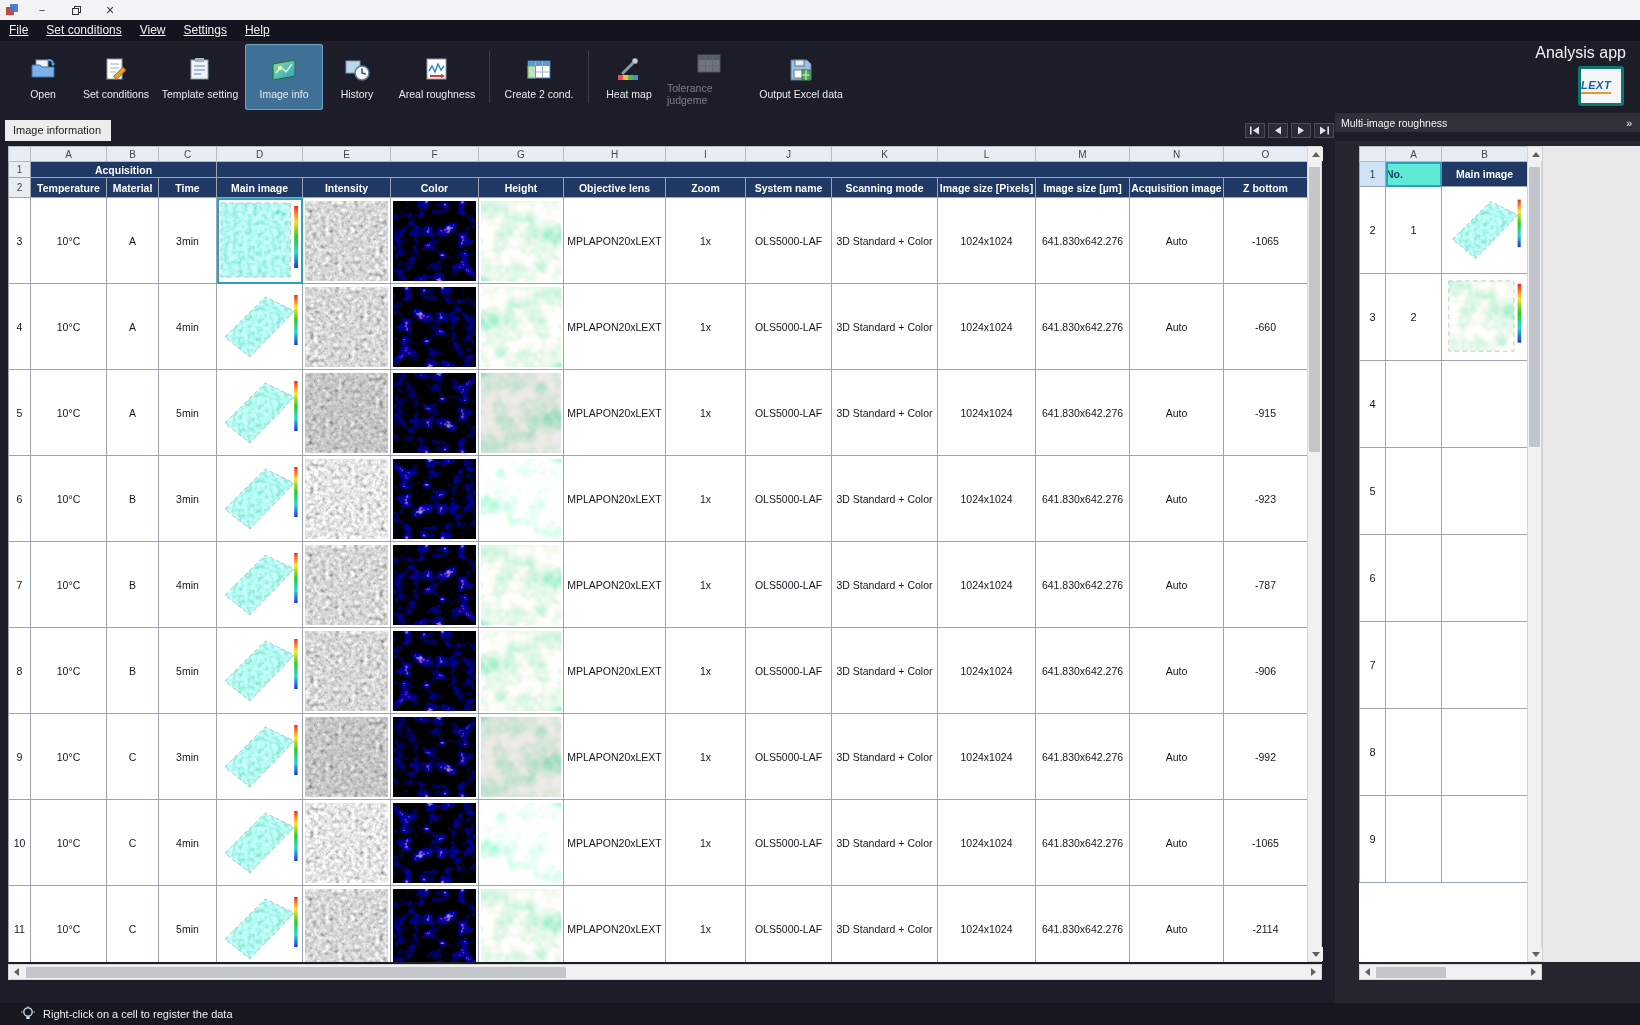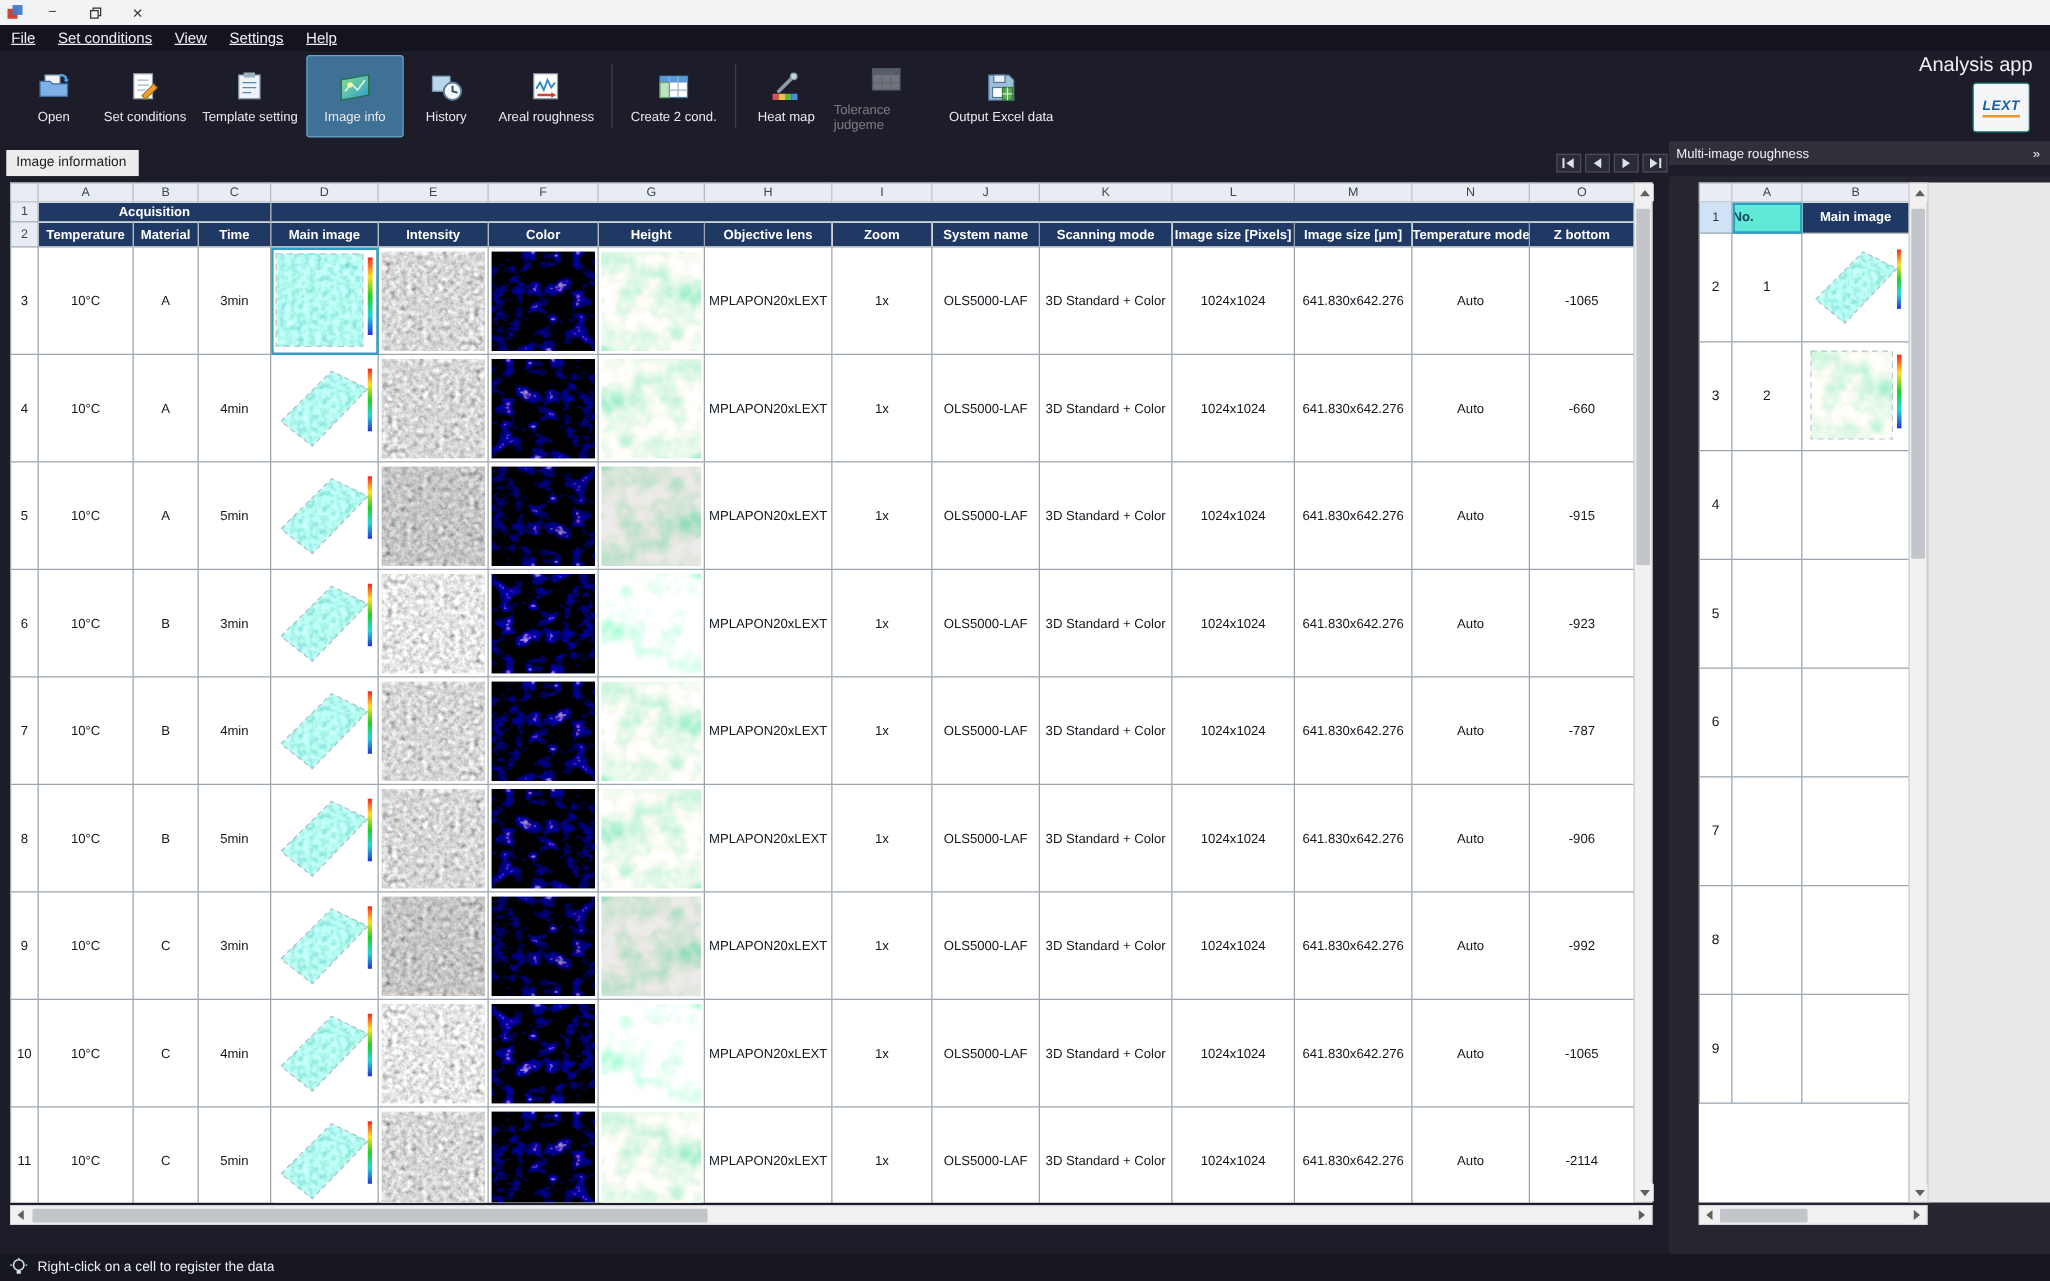--- a/index.html
+++ b/index.html
@@ -25,22 +25,22 @@
   
   .toolbar { height:72px; background:#1d1d29; display:flex; align-items:stretch; padding-left:10px; position:relative; }
   .tbtn { display:flex; flex-direction:column; align-items:center; justify-content:center; gap:3px;
           color:#e9e9ef; font-size:10.5px; border-radius:3px; margin:3px 1px; padding:2px 2px; }
   .tbtn svg { width:30px; height:30px; }
   .tbtn.active { background:#3f7096; box-shadow:inset 0 0 0 1px #6fa3c4; }
   .tbtn.disabled { opacity:0.45; }
   .tsep { width:1px; background:#3c3c4b; margin:10px 5px; }
   .analysis { margin-left:auto; display:flex; flex-direction:column; align-items:flex-end; padding:3px 14px 4px; }
   .analysis .alabel { color:#f0f0f4; font-size:16px; margin-bottom:4px; }
-  .lext-btn { width:46px; height:40px; background:#f4f5f7; border:1px solid #0f766e; border-radius:3px;
-              display:flex; align-items:center; justify-content:center; margin-right:2px; }
+  .lext-btn { width:46px; height:40px; background:#f4f5f7; border:3px solid #0f766e; border-radius:3px;
+              display:flex; align-items:center; margin-right:2px; }
   .lext-logo { color:#1b5faa; font-style:italic; font-weight:bold; font-size:11px; letter-spacing:0.5px;
                border-bottom:2px solid #e39b2d; padding-bottom:1px; }
 
   
   .tabstrip { height:28px; background:#1d1d29; position:relative; }
   .tab { position:absolute; left:5px; bottom:0; background:#ededed; color:#1c1c1c; font-size:11px;
          padding:4px 10px 4px 8px; height:21px; }
   .navbtns { position:absolute; left:1245px; bottom:3px; display:flex; gap:3px; }
   .navbtn { width:20px; height:15px; background:#2b2b37; border:1px solid #4b4b5c; display:flex; align-items:center; justify-content:center; }
   .navbtn svg { width:12px; height:9px; }
@@ -101,21 +101,21 @@
   .ws-thumbbox svg { position:absolute; left:0; top:0; width:100%; height:100%; display:none; }
   tr.thumb-tilted .ws-thumbbox svg.tilt { display:block; }
   tr.thumb-flat .ws-thumbbox svg.flat { display:block; }
   .ws-vscroll { left:192px; top:5px; height:816px; }
   .ws-vscroll .vthumb { top:20px; height:280px; }
   .ws-rest { position:absolute; left:207px; top:5px; width:98px; height:816px; background:#e9e9e9; border-left:1px solid #cfcfcf; }
   .ws-hscroll { left:24px; top:823px; width:183px; }
   .ws-hscroll .hthumb { width:70px; margin-left:1px; }
 
   
-  .statusbar { height:22px; background:#17171f; display:flex; align-items:center; gap:7px; padding-left:7px; }
+  .statusbar { height:22px; background:#17171f; display:flex; align-items:center; gap:7px; padding-left:20px; }
   .bulb { width:16px; height:16px; }
   .status-text { color:#eceff3; font-size:11px; }
 </style>
 </head>
 <body>
 
 <svg width="0" height="0" style="position:absolute" aria-hidden="true">
   <defs>
     <filter id="fInt" x="-5%" y="-5%" width="110%" height="110%">
       <feTurbulence type="fractalNoise" baseFrequency="0.25 0.25" numOctaves="4" seed="7" result="t"></feTurbulence>
@@ -377,21 +377,21 @@
             <td class="navy">Main image</td>
             <td class="navy">Intensity</td>
             <td class="navy">Color</td>
             <td class="navy">Height</td>
             <td class="navy">Objective lens</td>
             <td class="navy">Zoom</td>
             <td class="navy">System name</td>
             <td class="navy">Scanning mode</td>
             <td class="navy">Image size [Pixels]</td>
             <td class="navy">Image size [µm]</td>
-            <td class="navy">Temperature mode</td>
+            <td class="navy">Acquisition image</td>
             <td class="navy">Z bottom</td>
           </tr>
 
             <tr class="datarow var0">
               <td class="rownum sel">3</td>
               <td>10°C</td>
               <td>A</td>
               <td>3min</td>
               <td class="imgcell mt-flat cell-selected">
                 <div class="mainbox">

